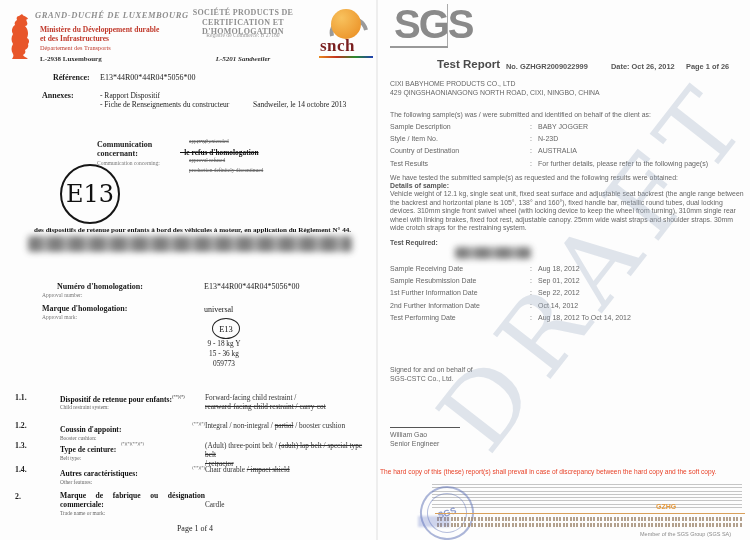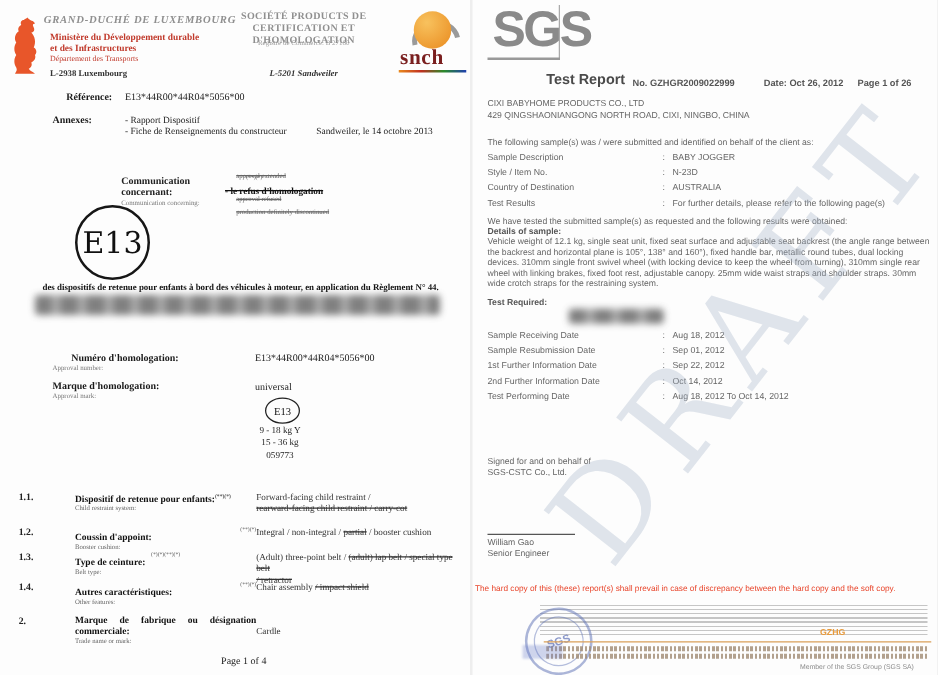--- a/index.html
+++ b/index.html
@@ -180,21 +180,21 @@
         </div>
         <div class="item-val"><span>(Adult) three-point belt / </span><span class="struck">(adult) lap belt / special type belt</span><br><span class="struck">/ retractor</span></div>
       </div>
       <div class="item-row" style="top:74px;">
         <div class="item-num">1.4.</div>
         <div class="item-label">
           <div class="sup-note" style="text-align:right;">(**)(*)</div>
           <div class="fr">Autres caractéristiques:</div>
           <div class="en">Other features:</div>
         </div>
-        <div class="item-val"><span>Chair assembly </span><span class="struck">/ impact shield</span></div>
+        <div class="item-val"><span>Chair durable </span><span class="struck">/ impact shield</span></div>
       </div>
       <div class="item-row" style="top:101px;">
         <div class="item-num">2.</div>
         <div class="item-label">
           <div class="fr">Marque de fabrique ou désignation commerciale:</div>
           <div class="en">Trade name or mark:</div>
         </div>
         <div class="item-val" style="top:8px;"><span>Cardle</span></div>
       </div>
     </div>

